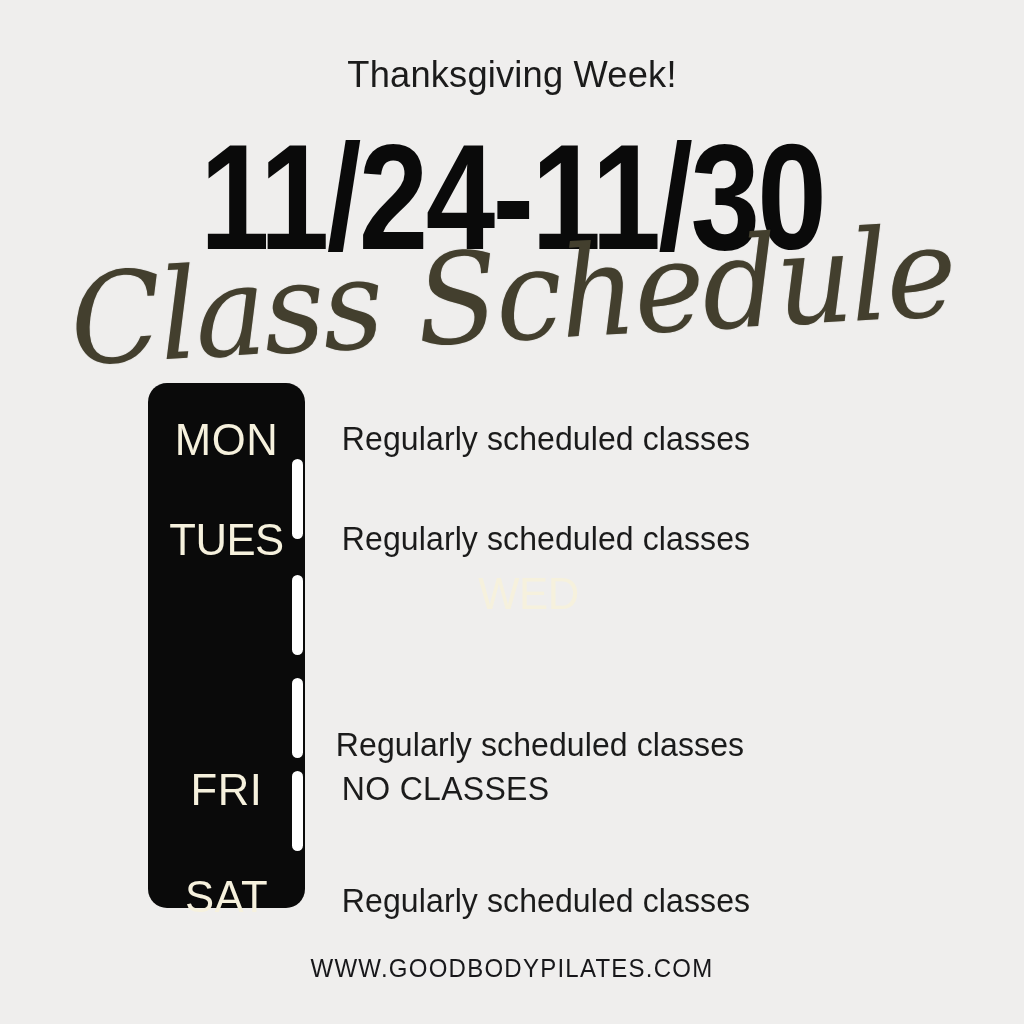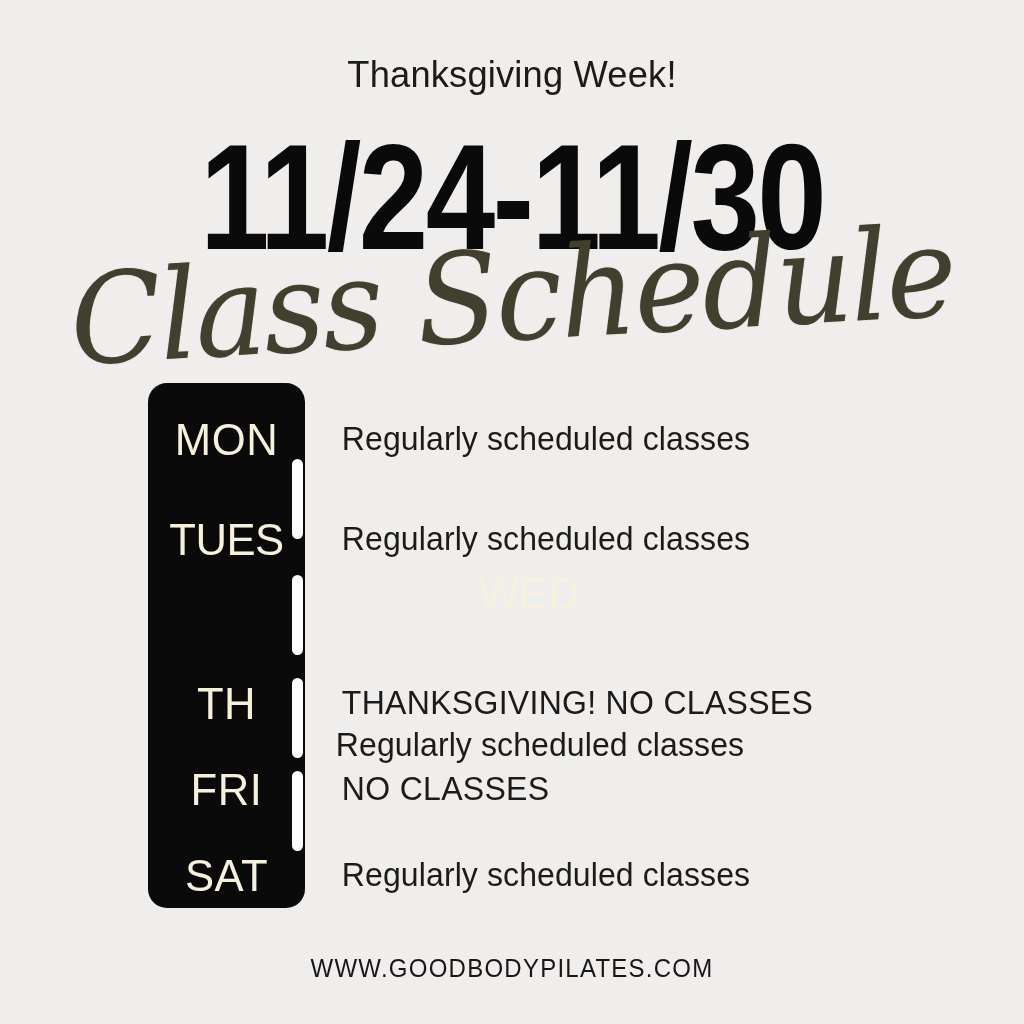--- a/index.html
+++ b/index.html
@@ -189,31 +189,27 @@
       <div class="row" style="top:112px;">
         <div class="day narrow">TUES</div>
         <div class="desc">Regularly scheduled classes</div>
       </div>
 
       <div class="row" style="top:188px;flex-direction:column;">
         <div class="day narrow">WED</div>
         <div class="desc">Regularly scheduled classes</div>
       </div>
 
-      <div class="row" style="top:276px;">
-        <div class="day">TH</div>
-        <div class="desc caps">THANKSGIVING! NO CLASSES</div>
-      </div>
 
       <div class="row" style="top:362px;">
         <div class="day">FRI</div>
         <div class="desc caps">NO CLASSES</div>
       </div>
 
-      <div class="row" style="top:448px;">
+      <div class="row" style="top:448px;align-items:flex-end;">
         <div class="day">SAT</div>
         <div class="desc">Regularly scheduled classes</div>
       </div>
 
     </div>
   </div>
 
   <div class="footer">WWW.GOODBODYPILATES.COM</div>
 
 </div>

